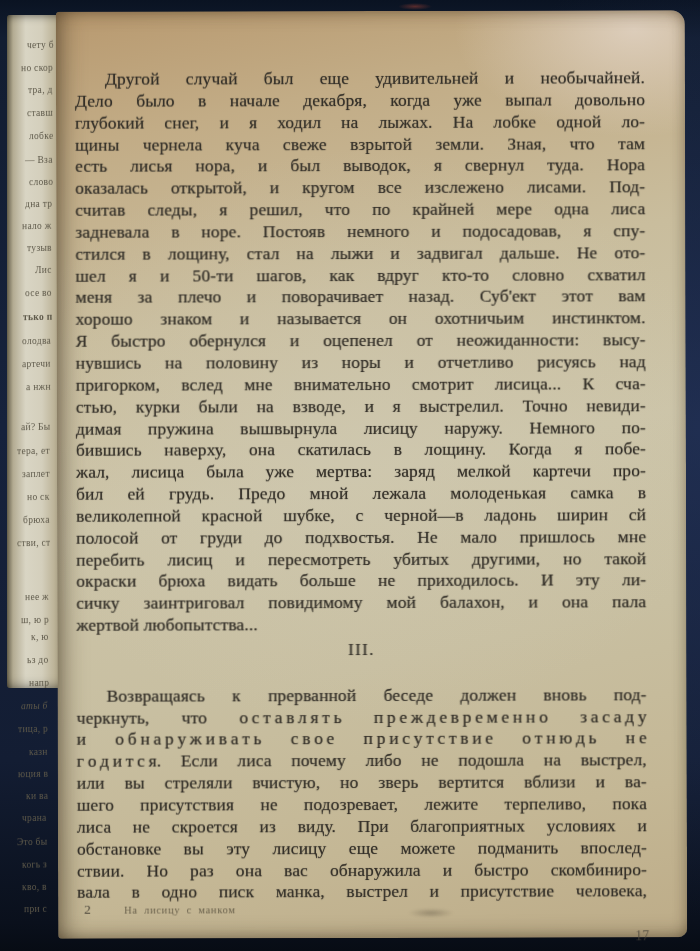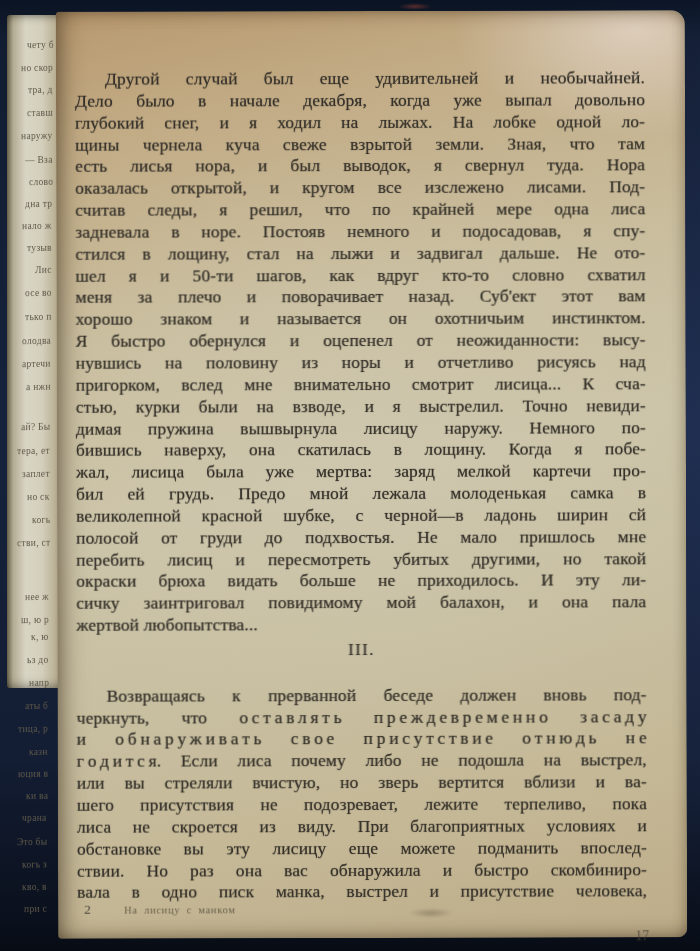--- a/index.html
+++ b/index.html
@@ -67,44 +67,44 @@
 </style>
 </head>
 <body>
 
 <div class="left-edge">
   <div id="fragments">
       <span class="frag" style="top: 25px; right: 20px;">чету б</span>
       <span class="frag" style="top: 48px; right: 21px;">но скор</span>
       <span class="frag" style="top: 70px; right: 21px;">тра, д</span>
       <span class="frag" style="top: 93px; right: 21px;">ставш</span>
-      <span class="frag" style="top: 116px; right: 21px;">наружу</span>
+      <span class="frag" style="top: 116px; right: 21px;">лобке</span>
       <span class="frag" style="top: 140px; right: 21px;">— Вза</span>
       <span class="frag" style="top: 162px; right: 21px;">слово</span>
       <span class="frag" style="top: 184px; right: 22px;">дна тр</span>
       <span class="frag" style="top: 206px; right: 22px; font-family: Liberation Serif, serif;">нало ж</span>
       <span class="frag" style="top: 228px; right: 22px;">тузыв</span>
       <span class="frag" style="top: 250px; right: 22px;">Лис</span>
       <span class="frag" style="top: 273px; right: 22px;">осе во</span>
-      <span class="frag" style="top: 297px; right: 22px;">тько п</span>
+      <span class="frag" style="top: 297px; right: 22px; font-weight: bold;">тько п</span>
       <span class="frag" style="top: 321px; right: 23px;">олодва</span>
       <span class="frag" style="top: 344px; right: 23px;">артечи</span>
       <span class="frag" style="top: 367px; right: 23px;">а нжн</span>
       <span class="frag" style="top: 407px; right: 23px;">ай? Бы</span>
       <span class="frag" style="top: 431px; right: 24px;">тера, ет</span>
       <span class="frag" style="top: 454px; right: 24px;">заплет</span>
       <span class="frag" style="top: 477px; right: 24px;">но ск</span>
-      <span class="frag" style="top: 500px; right: 24px;">когь</span>
+      <span class="frag" style="top: 500px; right: 24px;">брюха</span>
       <span class="frag" style="top: 523px; right: 24px;">стви, ст</span>
       <span class="frag" style="top: 577px; right: 25px;">нее ж</span>
       <span class="frag" style="top: 600px; right: 25px;">ш, ю р</span>
       <span class="frag" style="top: 617px; right: 25px;">к, ю</span>
       <span class="frag" style="top: 640px; right: 25px;">ьз до</span>
       <span class="frag" style="top: 663px; right: 25px;">напр</span>
-      <span class="frag" style="top: 686px; right: 26px;">аты б</span>
+      <span class="frag" style="top: 686px; right: 26px; font-style: italic;">аты б</span>
       <span class="frag" style="top: 709px; right: 26px;">тица, р</span>
       <span class="frag" style="top: 732px; right: 26px;">казн</span>
       <span class="frag" style="top: 754px; right: 26px; margin-left: 43px;">юция в</span>
       <span class="frag" style="top: 776px; right: 26px;">ки ва</span>
       <span class="frag" style="top: 798px; right: 27px;">чрана</span>
       <span class="frag" style="top: 822px; right: 27px; margin-left: 33px;">Это бы</span>
       <span class="frag" style="top: 845px; right: 27px; padding-left: 43px;">когь з</span>
       <span class="frag" style="top: 867px; right: 27px;">кво, в</span>
       <span class="frag" style="top: 889px; right: 27px;">при с</span>
     </div>

